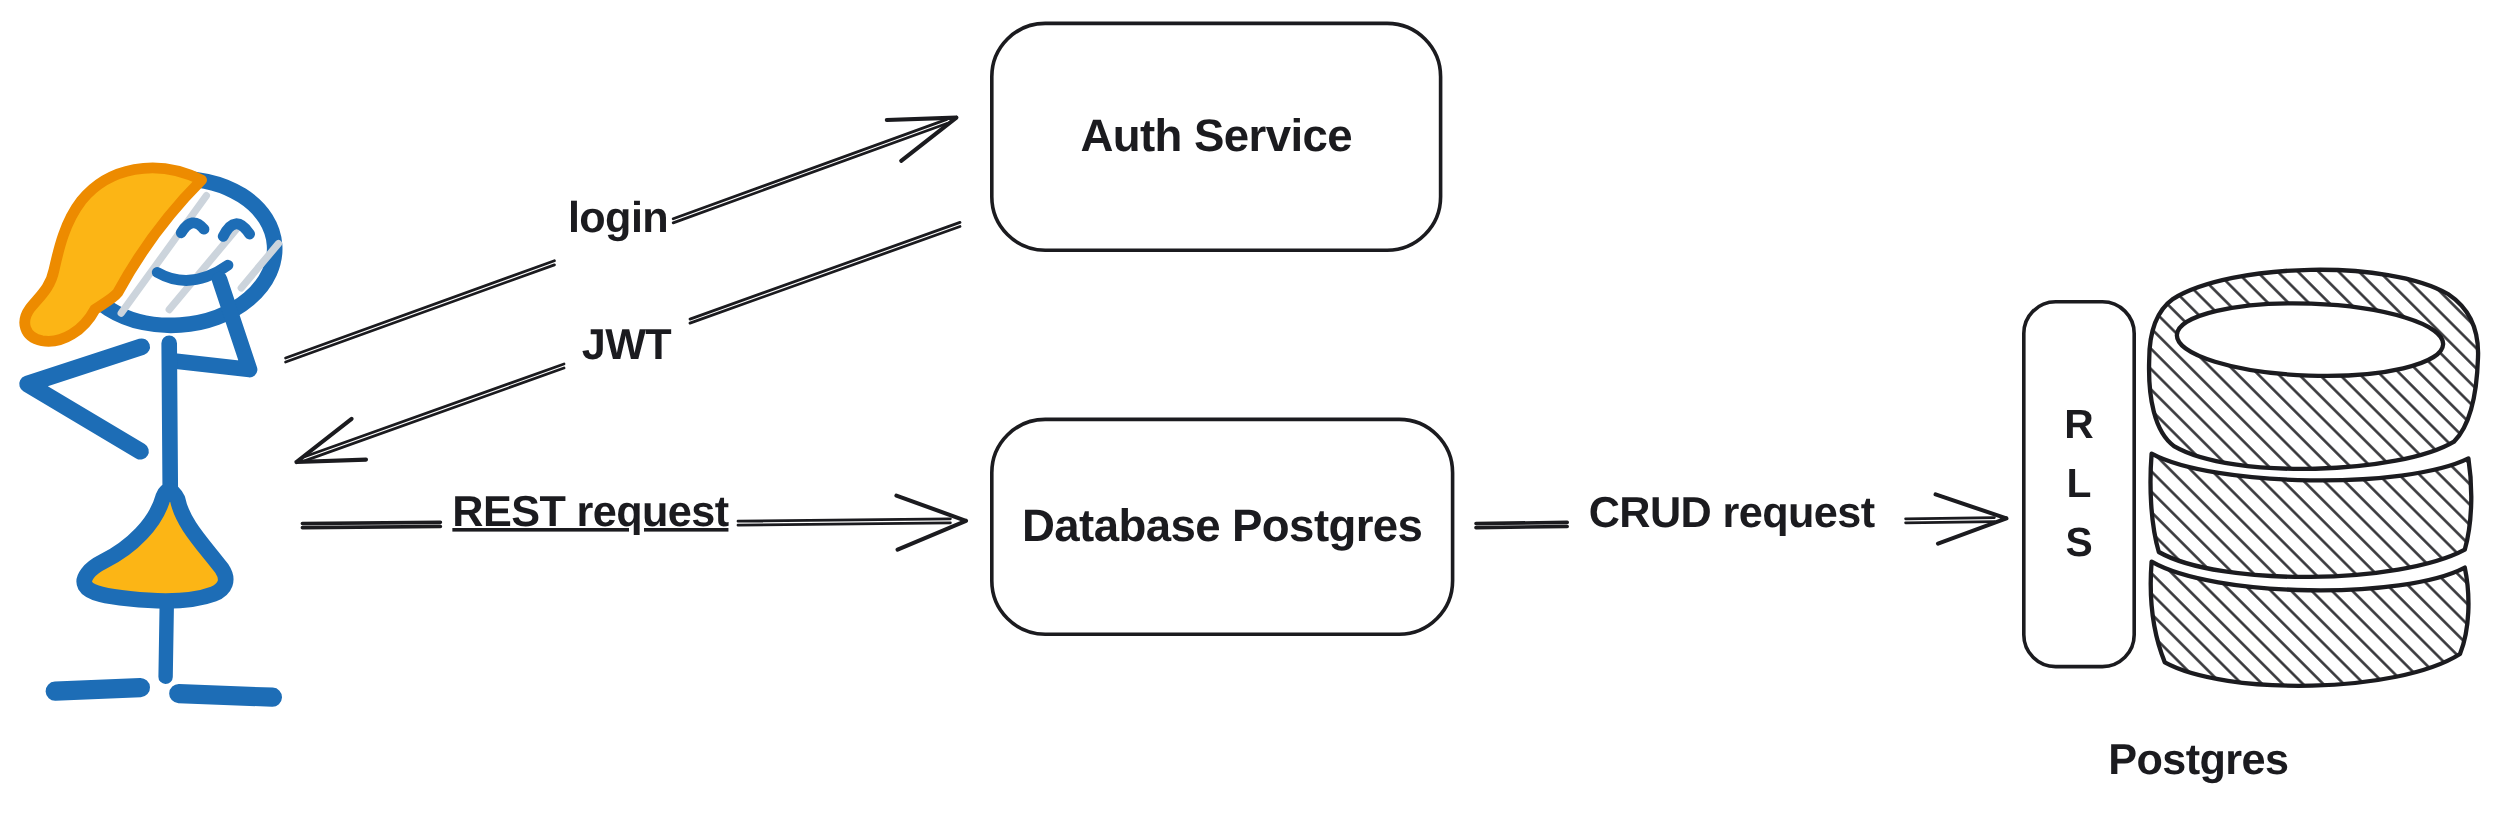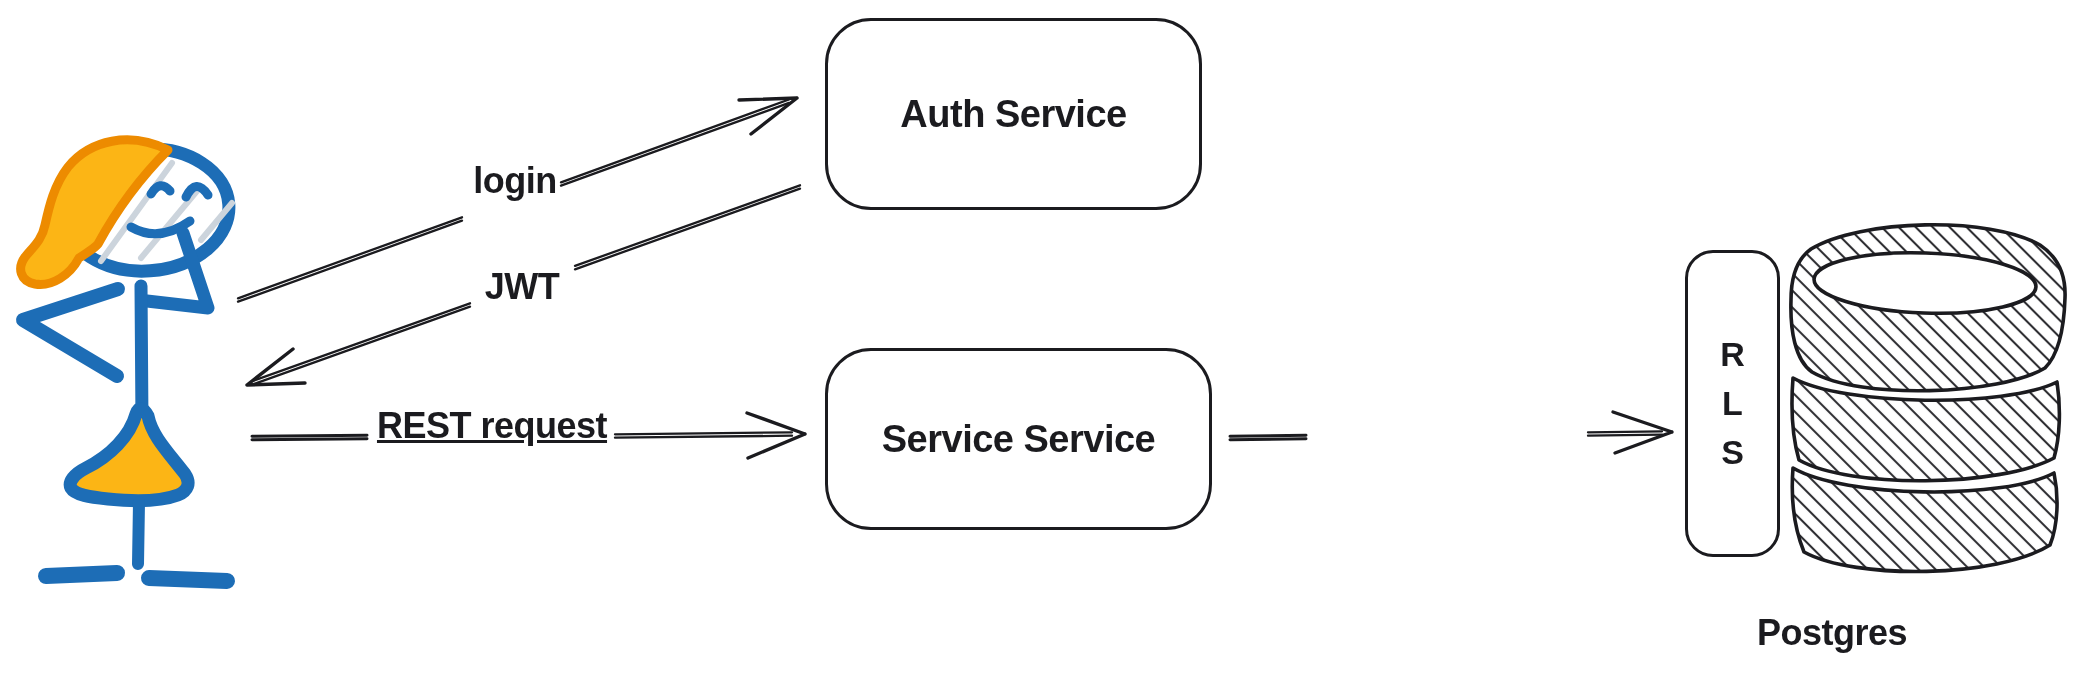--- a/index.html
+++ b/index.html
@@ -151,35 +151,36 @@
                C 1998,578 1855,580 1804,552
                C 1793,525 1791,494 1793,468 Z" fill="url(#hatch)"></path>
     </g>
   </svg>
 
   <div class="node-box box-auth">
     <span class="node-label">Auth Service</span>
   </div>
 
   <div class="node-box box-db">
-    <span class="node-label">Service Service</span>
+    <span class="node-label">Database Postgres</span>
   </div>
 
   <div class="node-box box-rls">
     <span class="rls-letter">R</span>
     <span class="rls-letter">L</span>
     <span class="rls-letter">S</span>
   </div>
 
   <div class="edge-label lbl-login">login</div>
 
   <div class="edge-label lbl-jwt">JWT</div>
 
   <div class="edge-label lbl-rest">
     <div>REST request</div>
   </div>
 
   <div class="edge-label lbl-crud">
+    <div>CRUD request</div>
   </div>
 
   <div class="edge-label lbl-postgres">Postgres</div>
 
 </div>
 
 </body></html>

